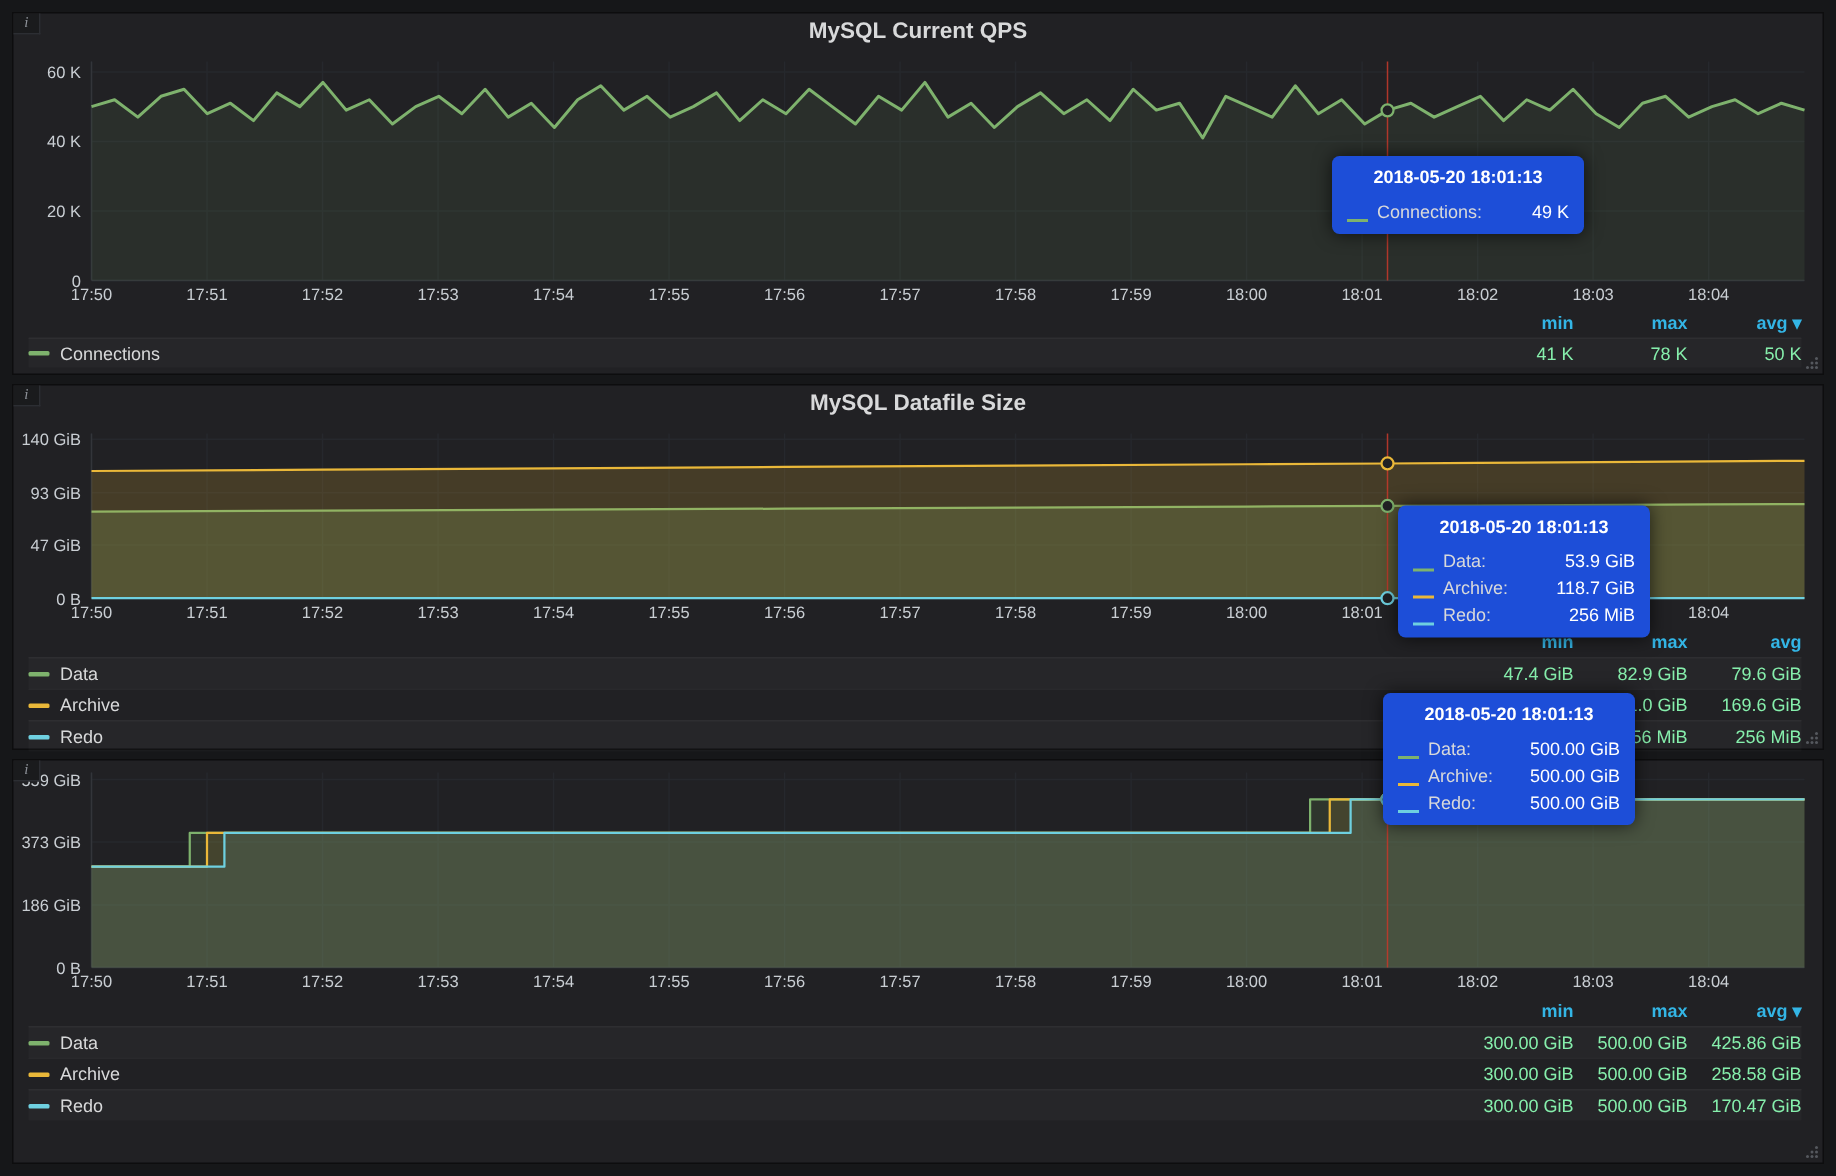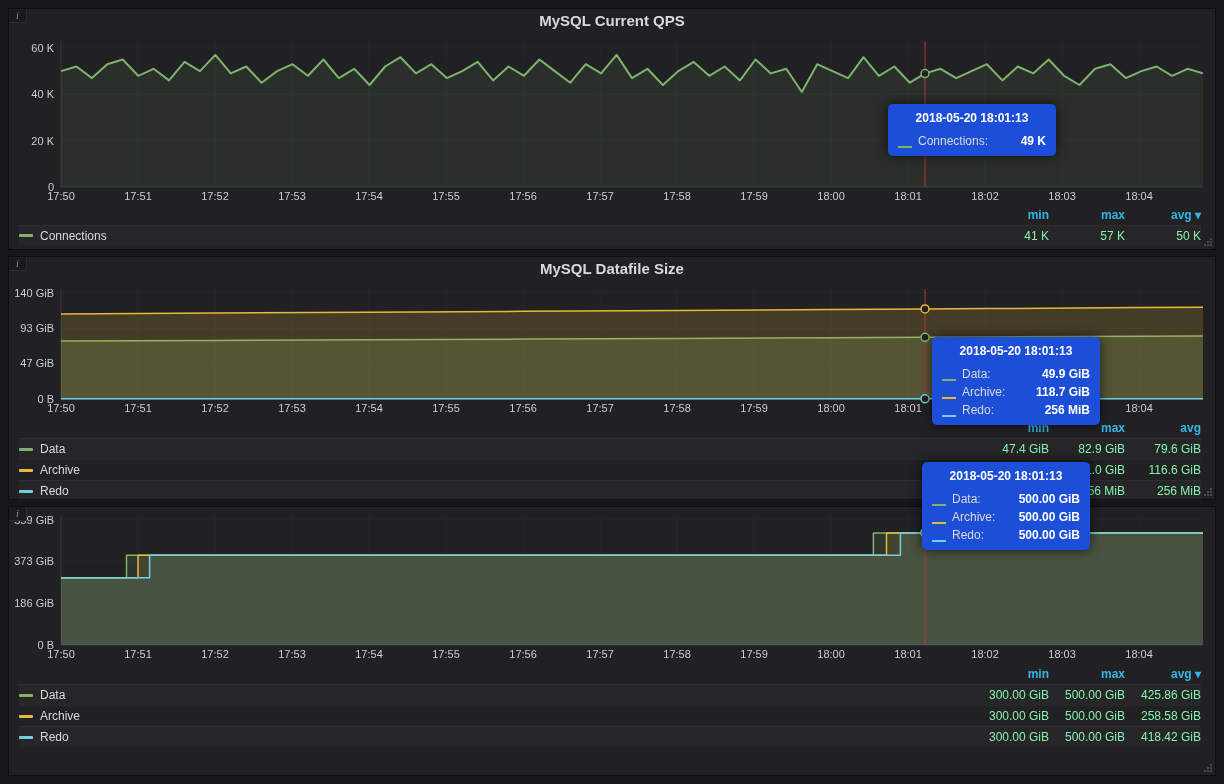--- a/index.html
+++ b/index.html
@@ -51,21 +51,21 @@
     position:absolute; z-index:20;
     background:#1d4ed8; border-radius:5px;
     padding:7px 10px 8px 10px;
     box-shadow:0 0 12px rgba(0,0,0,0.65);
     font-size:12px; min-width:168px;
   }
   .tt-time { font-weight:bold; color:#ffffff; text-align:center; margin-bottom:5px; white-space:nowrap; }
   .tt-row { display:flex; align-items:flex-end; height:18px; white-space:nowrap; }
   .tt-swatch { display:inline-block; width:14px; height:2px; margin-right:6px; flex:none; }
   .tt-label { color:#d8d9da; margin-right:auto; }
-  .tt-value { color:#ffffff; font-weight:bold; margin-left:22px; }
+  .tt-value { color:#ffffff; font-weight:normal; margin-left:22px; }
   #tooltip-0 { left:888px; top:104px; }
   #tooltip-1 { left:932px; top:337px; }
   #tooltip-2 { left:922px; top:462px; }
 </style>
 </head>
 <body>
 
 <div class="panel" id="panel-0">
   <div class="info-corner">i</div>
   <div class="panel-title">MySQL Current QPS</div>
@@ -121,21 +121,21 @@
       <div class="cell header">min</div>
       <div class="cell header">max</div>
       <div class="cell header">avg ▾</div>
     </div>
     <div class="legend-row">
       <div class="legend-left">
         <span class="swatch" style="background-color: rgb(126, 178, 109);"></span>
         <span class="series-label">Connections</span>
       </div>
       <div class="cell">41 K</div>
-      <div class="cell">57 K</div>
+      <div class="cell">78 K</div>
       <div class="cell">50 K</div>
     </div>
   </div>
   <svg class="resize-grip" width="10" height="10">
     <g fill="#55585e">
       <circle cx="8" cy="2" r="1"></circle>
         <circle cx="8" cy="5" r="1"></circle>
         <circle cx="5" cy="5" r="1"></circle>
       <circle cx="8" cy="8" r="1"></circle>
         <circle cx="5" cy="8" r="1"></circle>
@@ -215,21 +215,21 @@
       <div class="cell">82.9 GiB</div>
       <div class="cell">79.6 GiB</div>
     </div>
     <div class="legend-row">
       <div class="legend-left">
         <span class="swatch" style="background-color: rgb(234, 184, 57);"></span>
         <span class="series-label">Archive</span>
       </div>
       <div class="cell">112.0 GiB</div>
       <div class="cell">121.0 GiB</div>
-      <div class="cell">116.6 GiB</div>
+      <div class="cell">169.6 GiB</div>
     </div>
     <div class="legend-row">
       <div class="legend-left">
         <span class="swatch" style="background-color: rgb(110, 208, 224);"></span>
         <span class="series-label">Redo</span>
       </div>
       <div class="cell">256 MiB</div>
       <div class="cell">256 MiB</div>
       <div class="cell">256 MiB</div>
     </div>
@@ -325,21 +325,21 @@
       <div class="cell">500.00 GiB</div>
       <div class="cell">258.58 GiB</div>
     </div>
     <div class="legend-row">
       <div class="legend-left">
         <span class="swatch" style="background-color: rgb(110, 208, 224);"></span>
         <span class="series-label">Redo</span>
       </div>
       <div class="cell">300.00 GiB</div>
       <div class="cell">500.00 GiB</div>
-      <div class="cell">418.42 GiB</div>
+      <div class="cell">170.47 GiB</div>
     </div>
   </div>
   <svg class="resize-grip" width="10" height="10">
     <g fill="#55585e">
       <circle cx="8" cy="2" r="1"></circle>
         <circle cx="8" cy="5" r="1"></circle>
         <circle cx="5" cy="5" r="1"></circle>
       <circle cx="8" cy="8" r="1"></circle>
         <circle cx="5" cy="8" r="1"></circle>
         <circle cx="2" cy="8" r="1"></circle>
@@ -354,21 +354,21 @@
     <span class="tt-label">Connections:</span>
     <span class="tt-value">49 K</span>
   </div>
 </div>
 
 <div class="tooltip" id="tooltip-1">
   <div class="tt-time">2018-05-20 18:01:13</div>
   <div class="tt-row">
     <span class="tt-swatch" style="background-color: rgb(126, 178, 109);"></span>
     <span class="tt-label">Data:</span>
-    <span class="tt-value">49.9 GiB</span>
+    <span class="tt-value">53.9 GiB</span>
   </div>
   <div class="tt-row">
     <span class="tt-swatch" style="background-color: rgb(234, 184, 57);"></span>
     <span class="tt-label">Archive:</span>
     <span class="tt-value">118.7 GiB</span>
   </div>
   <div class="tt-row">
     <span class="tt-swatch" style="background-color: rgb(110, 208, 224);"></span>
     <span class="tt-label">Redo:</span>
     <span class="tt-value">256 MiB</span>

